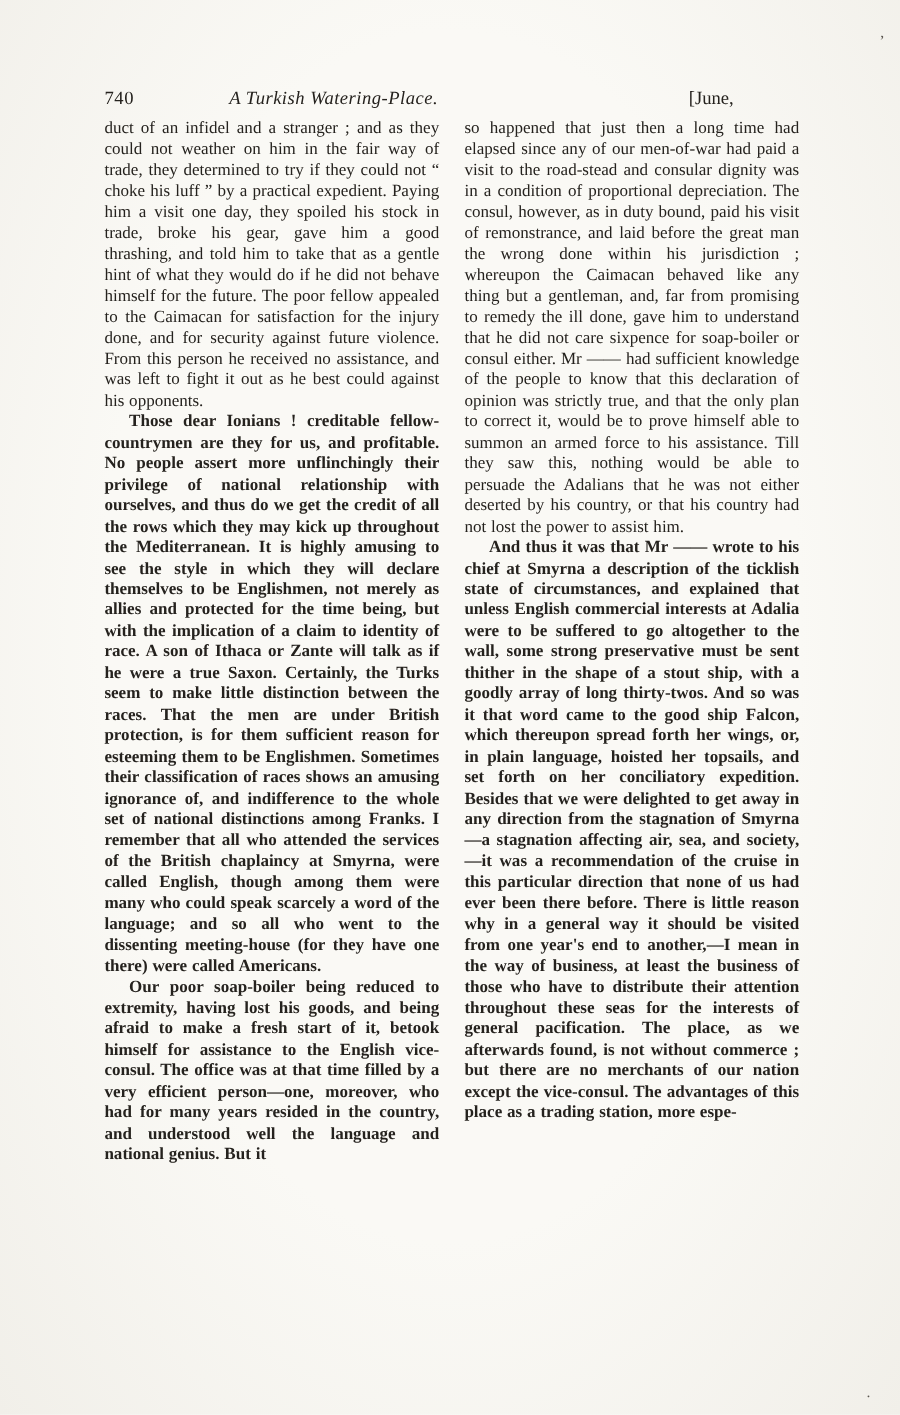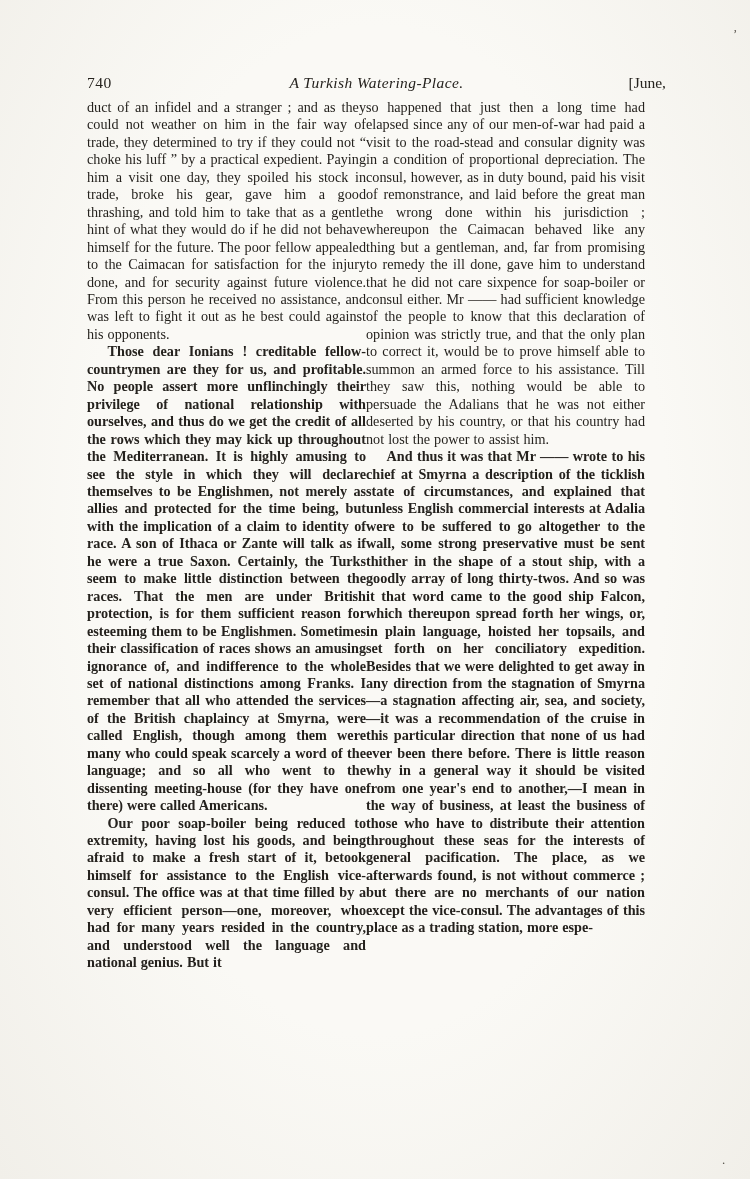--- a/index.html
+++ b/index.html
@@ -27,30 +27,30 @@
     font-size: 15.5px;
     margin-bottom: 4px;
     gap: 12px;
   }
   .page-number {
     width: 92px;
     letter-spacing: 0.5px;
   }
   .running-title {
     flex: 1;
-    text-align: center;
     font-style: italic;
     letter-spacing: 0.4px;
   }
   .issue-label {
     width: 92px;
-    text-align: right;
+    text-align: left;
   }
   .columns {
     display: flex;
+    gap: 21px;
     margin-top: 7px;
   }
   .column {
     width: 279px;
     font-size: 14.2px;
     line-height: 17.45px;
     text-align: justify;
     hyphens: auto;
     -webkit-hyphens: auto;
     word-spacing: 0.5px;

